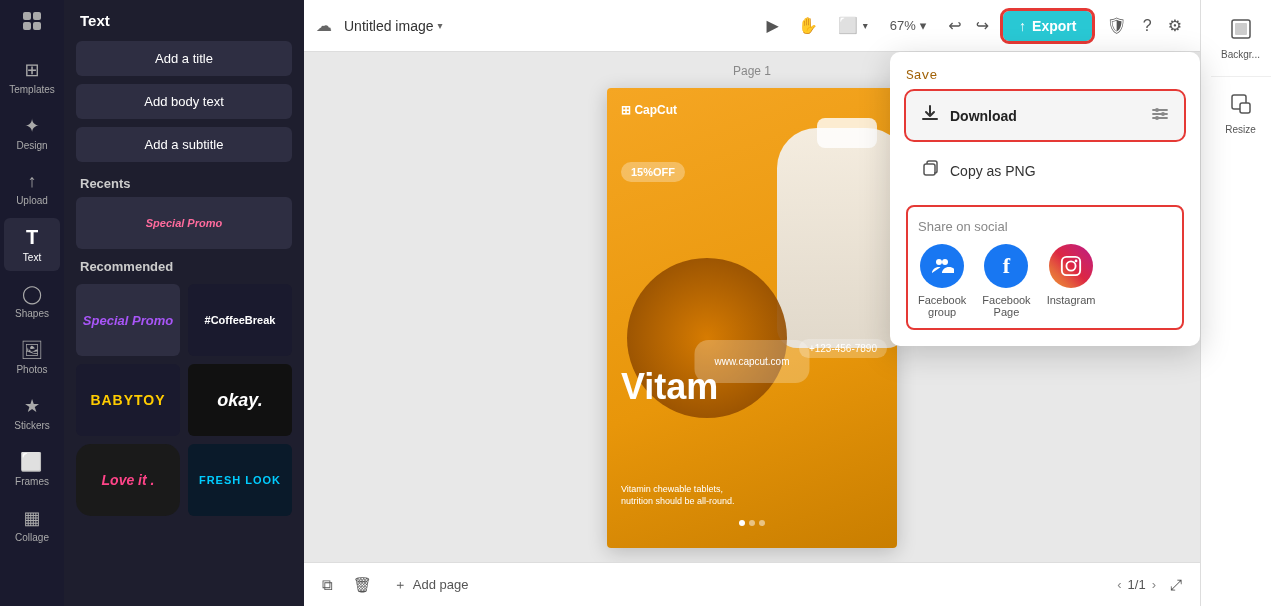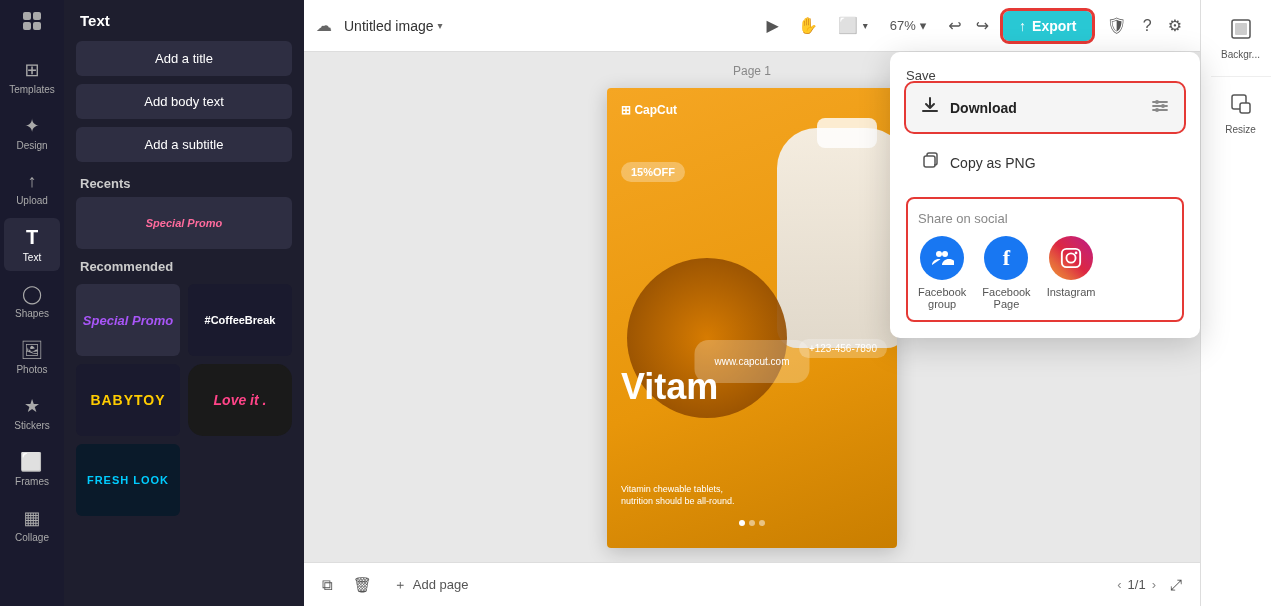--- a/index.html
+++ b/index.html
@@ -376,21 +376,23 @@
     }
     .dropdown-panel {
       background: #fff;
       border-radius: 10px;
       box-shadow: 0 8px 32px rgba(0,0,0,0.18);
       padding: 16px;
       width: 310px;
     }
     .dropdown-save-label {
       font-size: 13px;
-      color: #404040;
+      color: #a16207;
+      margin-bottom: 8px;
+      font-family: Liberation Mono, monospace;
     }
     .download-btn-row {
       display: flex;
       align-items: center;
       justify-content: space-between;
       background: #f5f5f5;
       border-radius: 8px;
       padding: 12px 14px;
       cursor: pointer;
       outline: 2px solid #e53935;
@@ -525,20 +527,23 @@
   <div class="section-label">Recommended</div>
   <div class="recommended-grid">
     <div class="rec-item special-promo">
       <span>Special Promo</span>
     </div>
     <div class="rec-item coffee-break" style="background:#111;">
       <span style="color:#fff;font-size:11px;font-weight:600;">#CoffeeBreak</span>
     </div>
     <div class="rec-item babytoy" style="background:#1a1a2e;">
       <span style="color:#ffcc00;font-weight:900;font-size:14px;letter-spacing:1px;">BABYTOY</span>
+    </div>
+    <div class="rec-item okay" style="background:#111;">
+      <span style="color:#fff;font-weight:900;font-size:18px;font-style:italic;">okay.</span>
     </div>
     <div class="rec-item loveit" style="background:#1a1a1a;border-radius:15px;">
       <span style="color:#ff4488;font-weight:900;font-style:italic;font-size:14px;">Love it .</span>
     </div>
     <div class="rec-item freshlook" style="background:#0a1a2a;">
       <span style="color:#00ccff;font-weight:900;font-size:11px;letter-spacing:1px;">FRESH LOOK</span>
     </div>
   </div>
 </div>
 

